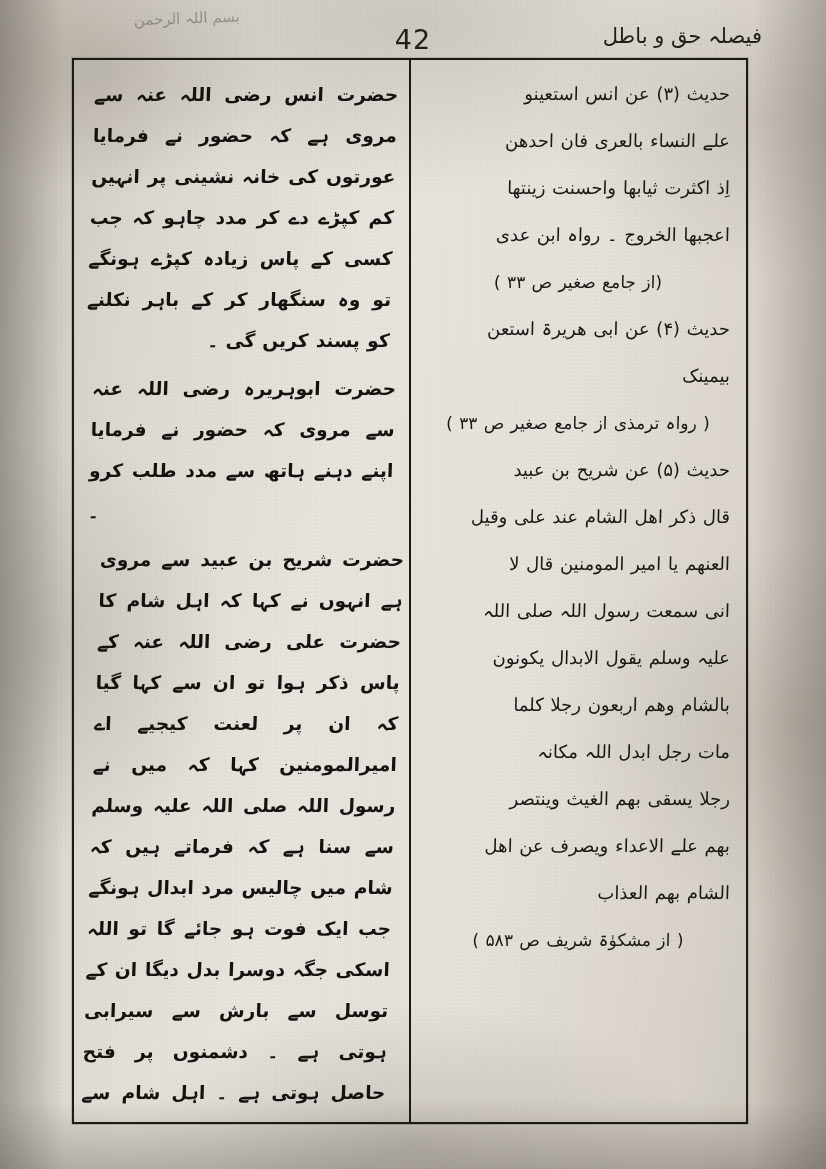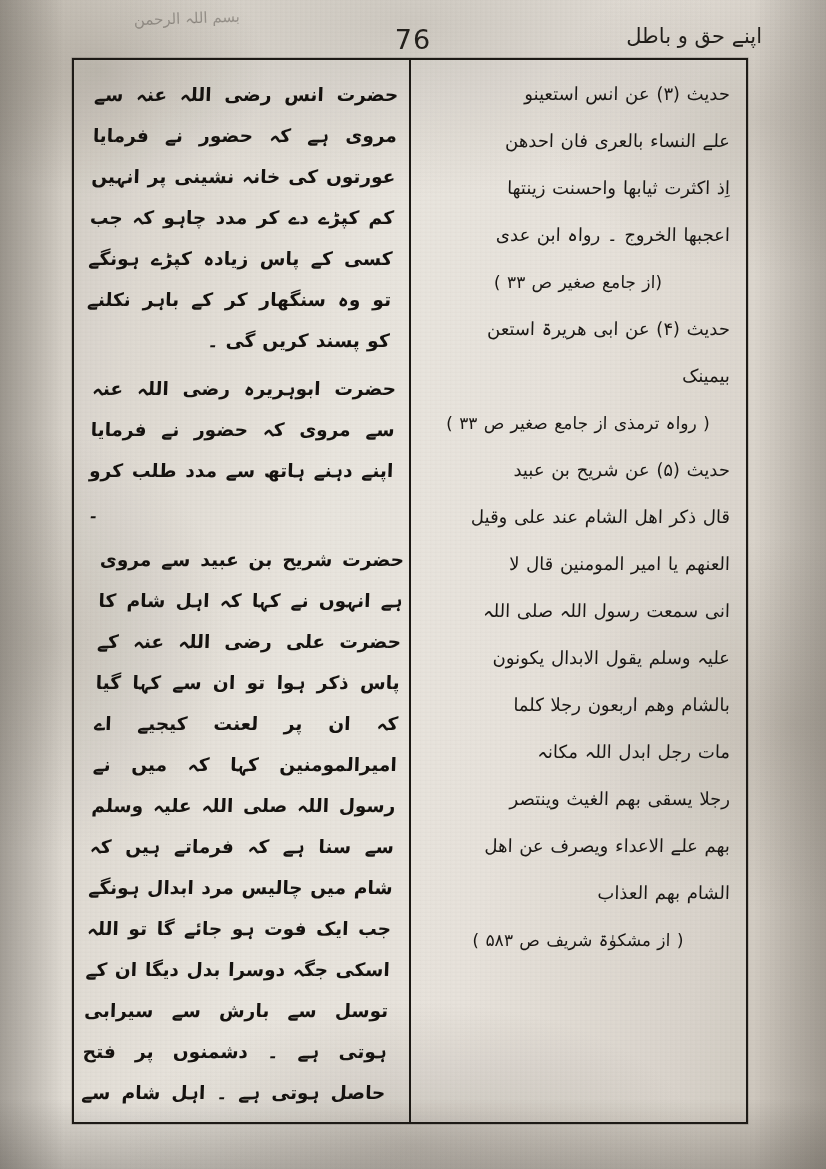--- a/index.html
+++ b/index.html
@@ -175,22 +175,22 @@
 
 <div class="page">
   <div class="paper"></div>
   <div class="grain"></div>
   <div class="spine-shadow"></div>
   <div class="edge-shadow-right"></div>
   <div class="edge-shadow-bottom"></div>
 
   <div class="header">
     <div class="header-smudge">بسم اللہ الرحمن</div>
-    <div class="page-number">76</div>
-    <div class="book-title">اپنے حق و باطل</div>
+    <div class="page-number">42</div>
+    <div class="book-title">فیصلہ حق و باطل</div>
   </div>
 
   <div class="frame">
     <div class="columns">
 
       <div class="col col-left">
         <p class="para ink-heavy">حضرت انس رضی اللہ عنہ سے مروی ہے کہ حضور نے فرمایا عورتوں کی خانہ نشینی پر انہیں کم کپڑے دے کر مدد چاہو کہ جب کسی کے پاس زیادہ کپڑے ہونگے تو وہ سنگھار کر کے باہر نکلنے کو پسند کریں گی ۔</p>
         <p class="para ink-heavy indent-end">حضرت ابوہریرہ رضی اللہ عنہ سے مروی کہ حضور نے فرمایا اپنے دہنے ہاتھ سے مدد طلب کرو ۔</p>
         <p class="para ink-heavy">حضرت شریح بن عبید سے مروی ہے انہوں نے کہا کہ اہل شام کا حضرت علی رضی اللہ عنہ کے پاس ذکر ہوا تو ان سے کہا گیا کہ ان پر لعنت کیجیے اے امیرالمومنین کہا کہ میں نے رسول اللہ صلی اللہ علیہ وسلم سے سنا ہے کہ فرماتے ہیں کہ شام میں چالیس مرد ابدال ہونگے جب ایک فوت ہو جائے گا تو اللہ اسکی جگہ دوسرا بدل دیگا ان کے توسل سے بارش سے سیرابی ہوتی ہے ۔ دشمنوں پر فتح حاصل ہوتی ہے ۔ اہل شام سے عذاب دفع ہو جاتا ہے ۔</p>
       </div>

